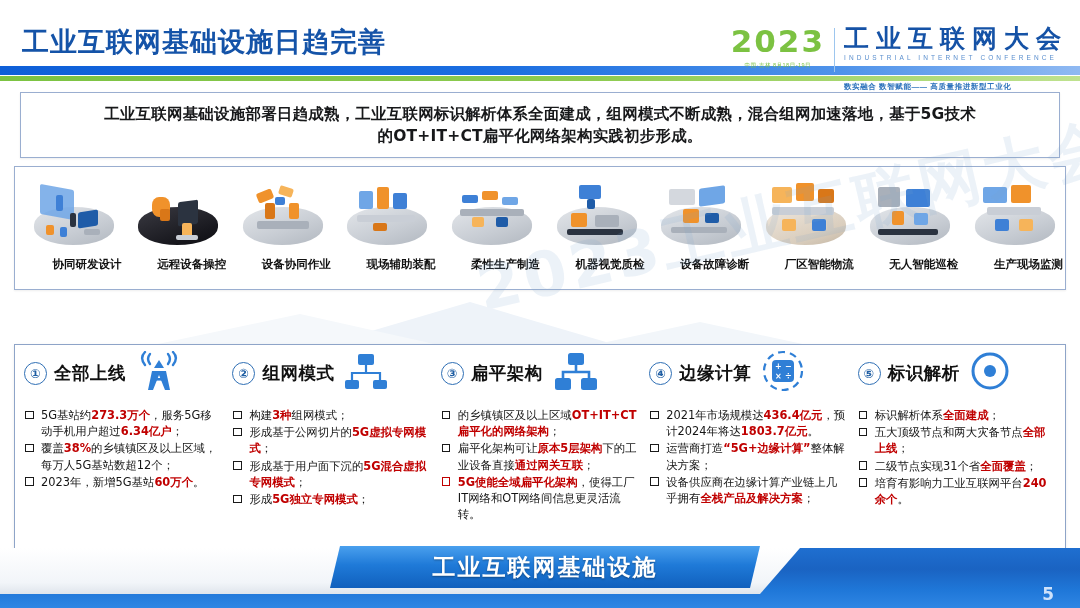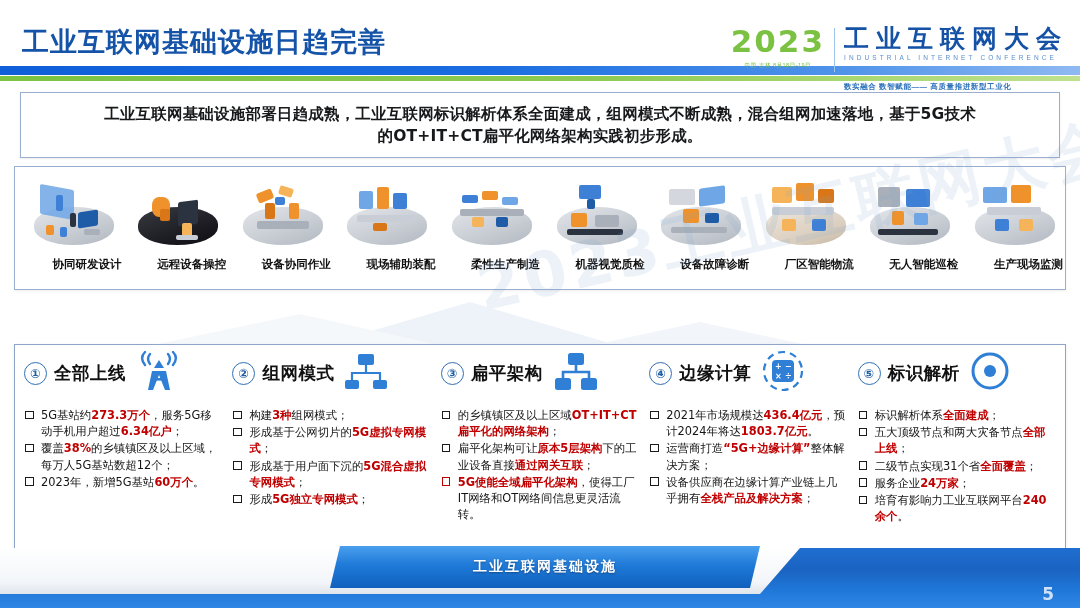--- a/index.html
+++ b/index.html
@@ -137,21 +137,21 @@
     background:linear-gradient(180deg,#ffffff 0%,#f2f5f9 75%,#dfe5ec 100%);
     clip-path:polygon(0 0, 800px 0, 760px 46px, 0 46px);
   }
   .banner{
     position:absolute;left:330px;top:546px;width:430px;height:42px;
     background:linear-gradient(180deg,#4aa0ee 0%,#1f7ad8 45%,#1060bd 100%);
     display:flex;align-items:center;justify-content:center;
     clip-path:polygon(10px 0, 430px 0, 420px 42px, 0 42px);
   }
   .banner-txt{
-    font-size:14px;font-weight:bold;color:#fff;letter-spacing:2px;
+    font-size:23px;font-weight:bold;color:#fff;letter-spacing:2px;
     text-shadow:0 1px 2px rgba(0,0,0,.35);
     font-family:"DejaVu Sans","Liberation Sans",sans-serif;
   }
   .pageno{
     position:absolute;right:26px;bottom:4px;color:#cfe2fa;font-size:17px;font-weight:bold;
     font-family:"DejaVu Sans","Liberation Sans",sans-serif;
   }
 </style>
 </head>
 <body>
@@ -406,21 +406,20 @@
           <div class="col-ico"><svg width="40" height="40" viewBox="0 0 40 40">
       <circle cx="20" cy="20" r="17" fill="none" stroke="#2f7fd6" stroke-width="3"></circle>
       <circle cx="20" cy="20" r="9" fill="none" stroke="#fff" stroke-width="3"></circle>
       <circle cx="20" cy="20" r="6" fill="#2f7fd6"></circle>
     </svg></div>
         </div>
         <ul class="bl">
           <li><span>标识解析体系</span><span class="hl">全面建成</span><span>；</span></li>
           <li><span>五大顶级节点和两大灾备节点</span><span class="hl">全部上线</span><span>；</span></li>
           <li><span>二级节点实现31个省</span><span class="hl">全面覆盖</span><span>；</span></li>
-          <li><span>服务企业</span><span class="hl">24万家</span><span>；</span></li>
           <li><span>培育有影响力工业互联网平台</span><span class="hl">240余个</span><span>。</span></li>
         </ul>
       </div>
     </div>
 
   <div class="bottom-bg"></div>
   <div class="bottom-white"></div>
   <div class="banner">
     <span class="banner-txt">工业互联网基础设施</span>
   </div>

